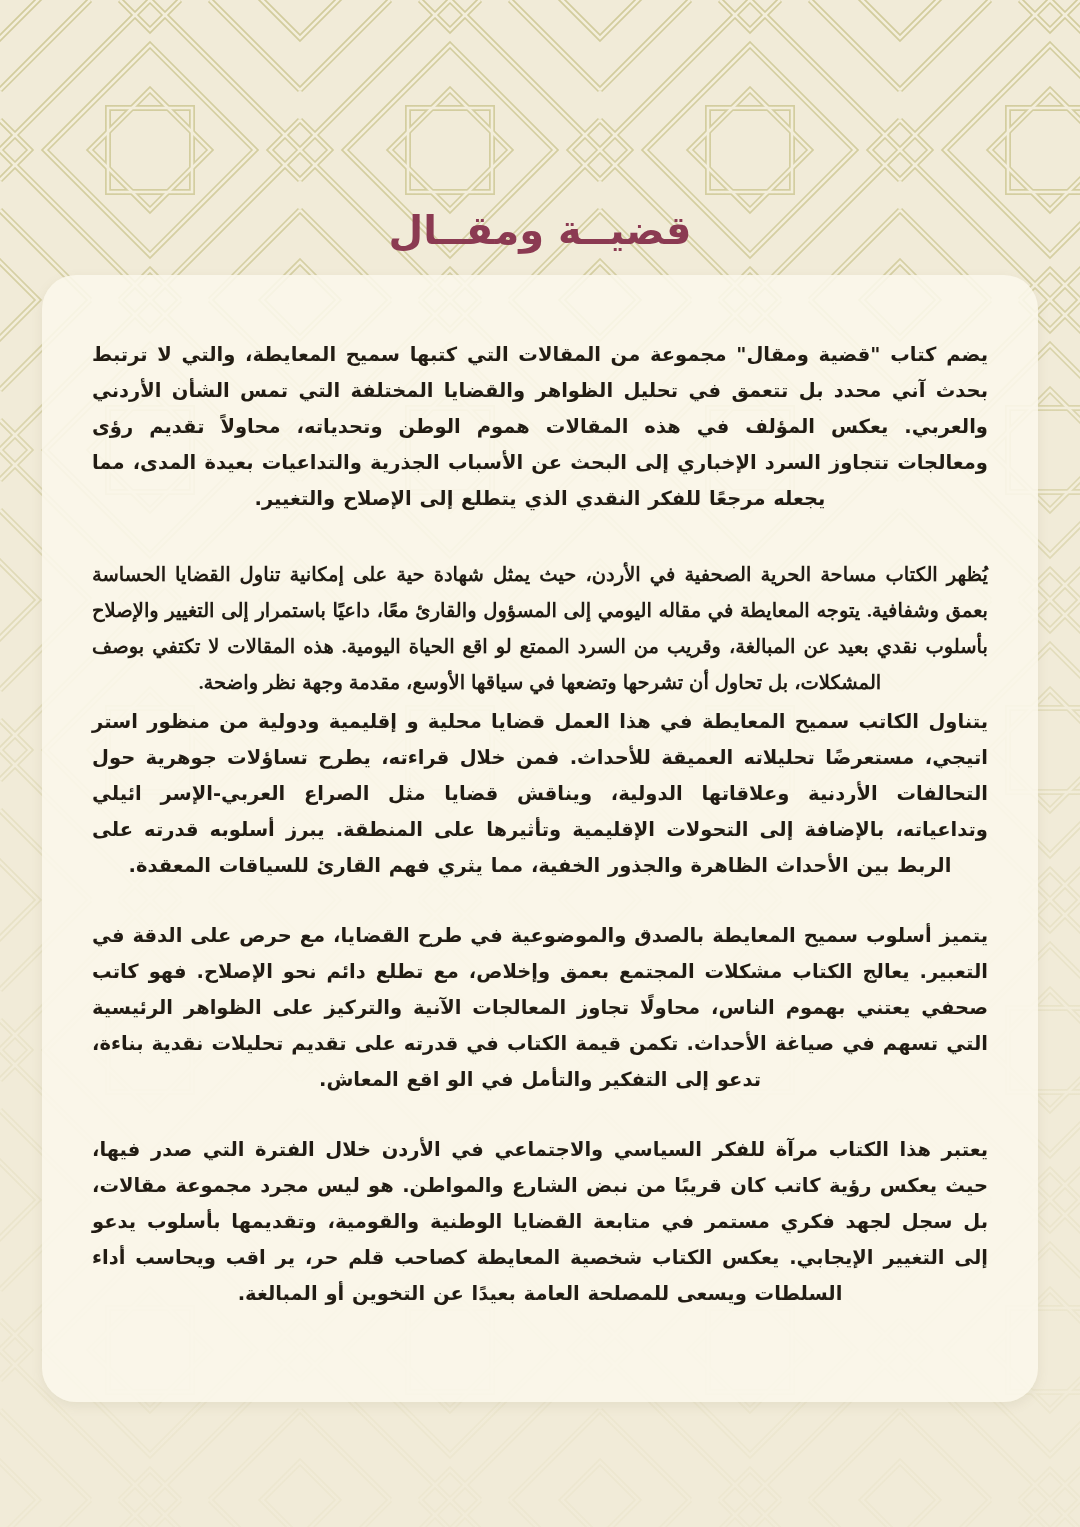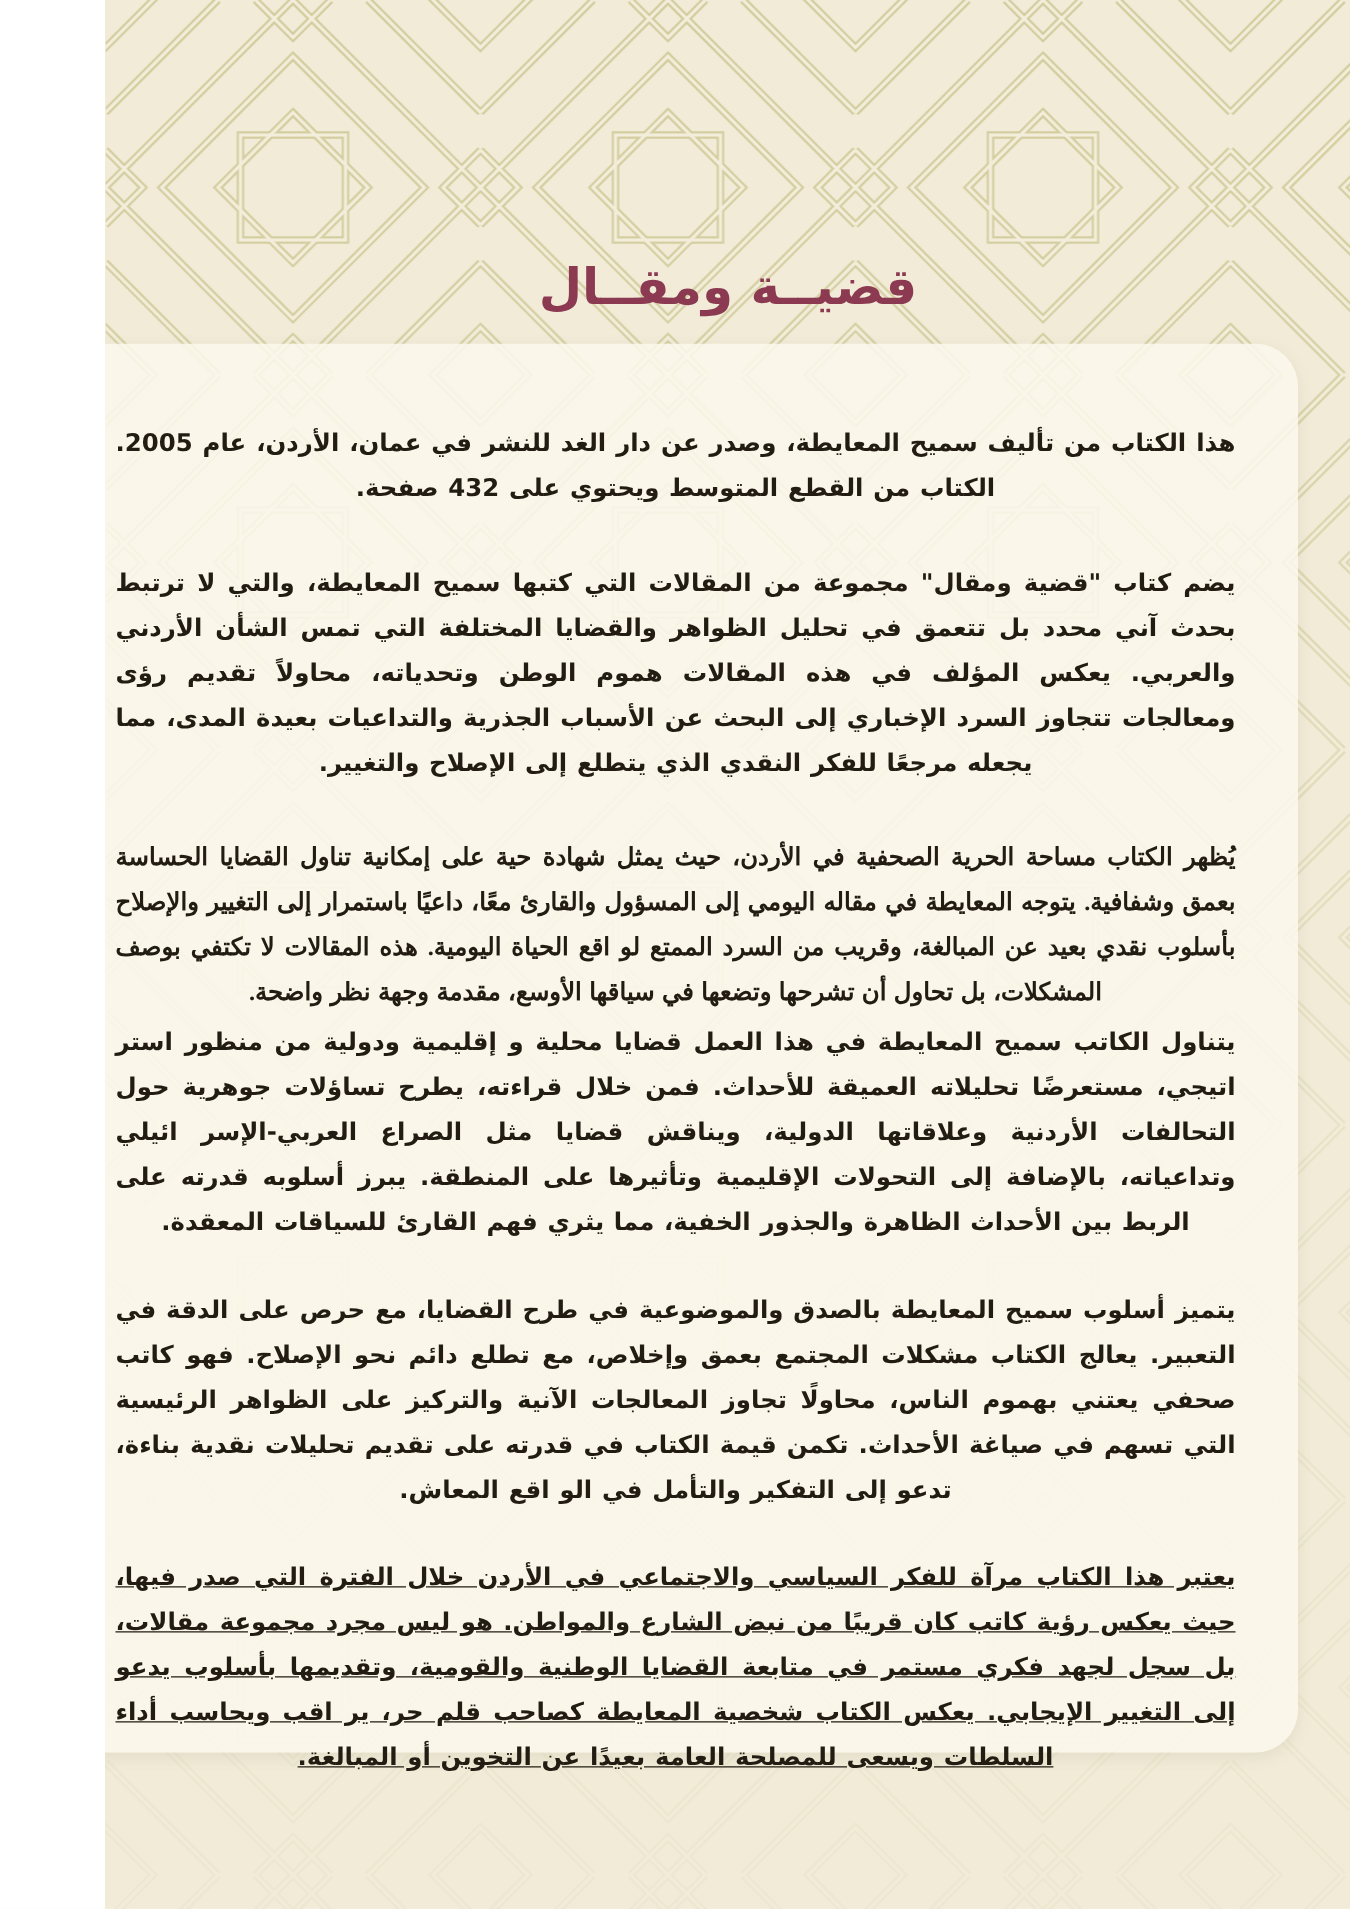--- a/index.html
+++ b/index.html
@@ -2,21 +2,21 @@
 <html lang="ar" dir="rtl" style="--title-color: #8b3a52; --body-text: #221c13; --page-bg: #f1ebd8; --pattern-line: #cbc48e;"><head>
 <meta charset="utf-8">
 <style>
   html, body {
     margin: 0;
     padding: 0;
     font-family: "DejaVu Sans", sans-serif;
   }
   .page {
     position: relative;
-    width: 996px;
+    width: 1080px;
     height: 1527px;
     background: var(--page-bg, #f1ebd8);
     overflow: hidden;
     direction: rtl;
   }
   .bg-pattern {
     position: absolute;
     inset: 0;
     width: 100%;
     height: 100%;
@@ -64,21 +64,21 @@
     font-weight: bold;
     line-height: 36px;
     color: var(--body-text, #221c13);
     text-align: justify;
     text-align-last: center;
     word-spacing: 1px;
   }
   .content-card p.after-intro   { margin-bottom: 40px; }
   .content-card p.tight-bottom  { margin-bottom: 3px; font-family: Liberation Serif, serif; }
   .content-card p.wide-bottom   { }
-  .content-card p:last-child    { margin-bottom: 0; text-decoration: underline; }
+  .content-card p:last-child    { margin-bottom: 0; }
 </style>
 </head>
 <body>
 
 <div class="page">
 
   <svg class="bg-pattern" xmlns="http://www.w3.org/2000/svg" width="1080" height="1527">
     <defs>
       <pattern id="geo" x="0" y="0" width="300" height="300" patternUnits="userSpaceOnUse">
         <g stroke="#cbc48e" stroke-width="6" fill="none" opacity="0.8">
@@ -108,21 +108,20 @@
       </pattern>
     </defs>
     <rect width="100%" height="100%" fill="url(#geo)"></rect>
   </svg>
 
   <div class="bg-fade"></div>
 
   <h1 class="page-title">قضيــة ومقــال</h1>
 
   <div class="content-card">
-    <p class="after-intro">هذا الكتاب من تأليف سميح المعايطة، وصدر عن دار الغد للنشر في عمان، الأردن، عام 2005. الكتاب من القطع المتوسط ويحتوي على 432 صفحة.</p>
     <p class="after-intro">يضم كتاب "قضية ومقال" مجموعة من المقالات التي كتبها سميح المعايطة، والتي لا ترتبط بحدث آني محدد بل تتعمق في تحليل الظواهر والقضايا المختلفة التي تمس الشأن الأردني والعربي. يعكس المؤلف في هذه المقالات هموم الوطن وتحدياته، محاولاً تقديم رؤى ومعالجات تتجاوز السرد الإخباري إلى البحث عن الأسباب الجذرية والتداعيات بعيدة المدى، مما يجعله مرجعًا للفكر النقدي الذي يتطلع إلى الإصلاح والتغيير.</p>
     <p class="tight-bottom">يُظهر الكتاب مساحة الحرية الصحفية في الأردن، حيث يمثل شهادة حية على إمكانية تناول القضايا الحساسة بعمق وشفافية. يتوجه المعايطة في مقاله اليومي إلى المسؤول والقارئ معًا، داعيًا باستمرار إلى التغيير والإصلاح بأسلوب نقدي بعيد عن المبالغة، وقريب من السرد الممتع لو اقع الحياة اليومية. هذه المقالات لا تكتفي بوصف المشكلات، بل تحاول أن تشرحها وتضعها في سياقها الأوسع، مقدمة وجهة نظر واضحة.</p>
     <p>يتناول الكاتب سميح المعايطة في هذا العمل قضايا محلية و إقليمية ودولية من منظور استر اتيجي، مستعرضًا تحليلاته العميقة للأحداث. فمن خلال قراءته، يطرح تساؤلات جوهرية حول التحالفات الأردنية وعلاقاتها الدولية، ويناقش قضايا مثل الصراع العربي-الإسر ائيلي وتداعياته، بالإضافة إلى التحولات الإقليمية وتأثيرها على المنطقة. يبرز أسلوبه قدرته على الربط بين الأحداث الظاهرة والجذور الخفية، مما يثري فهم القارئ للسياقات المعقدة.</p>
     <p class="wide-bottom">يتميز أسلوب سميح المعايطة بالصدق والموضوعية في طرح القضايا، مع حرص على الدقة في التعبير. يعالج الكتاب مشكلات المجتمع بعمق وإخلاص، مع تطلع دائم نحو الإصلاح. فهو كاتب صحفي يعتني بهموم الناس، محاولًا تجاوز المعالجات الآنية والتركيز على الظواهر الرئيسية التي تسهم في صياغة الأحداث. تكمن قيمة الكتاب في قدرته على تقديم تحليلات نقدية بناءة، تدعو إلى التفكير والتأمل في الو اقع المعاش.</p>
     <p>يعتبر هذا الكتاب مرآة للفكر السياسي والاجتماعي في الأردن خلال الفترة التي صدر فيها، حيث يعكس رؤية كاتب كان قريبًا من نبض الشارع والمواطن. هو ليس مجرد مجموعة مقالات، بل سجل لجهد فكري مستمر في متابعة القضايا الوطنية والقومية، وتقديمها بأسلوب يدعو إلى التغيير الإيجابي. يعكس الكتاب شخصية المعايطة كصاحب قلم حر، ير اقب ويحاسب أداء السلطات ويسعى للمصلحة العامة بعيدًا عن التخوين أو المبالغة.</p>
   </div>
 
 </div>
 
 </body></html>

